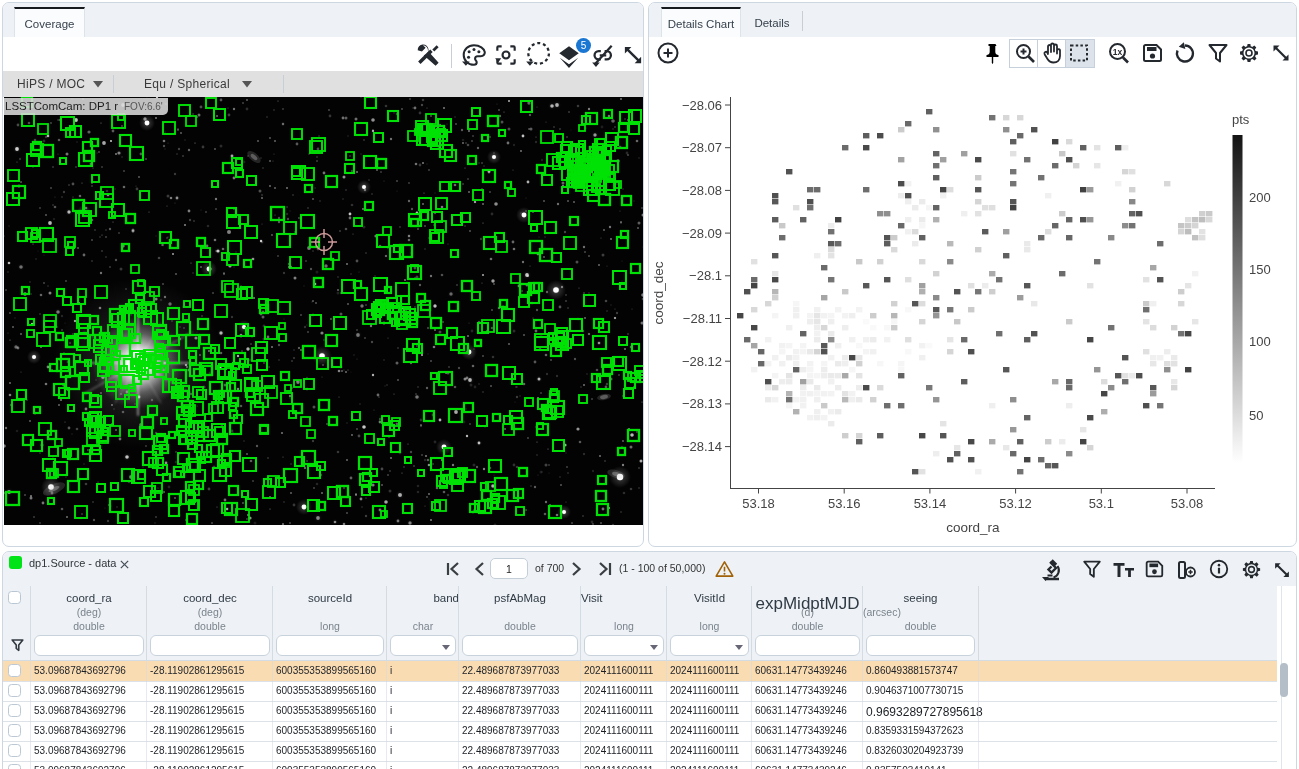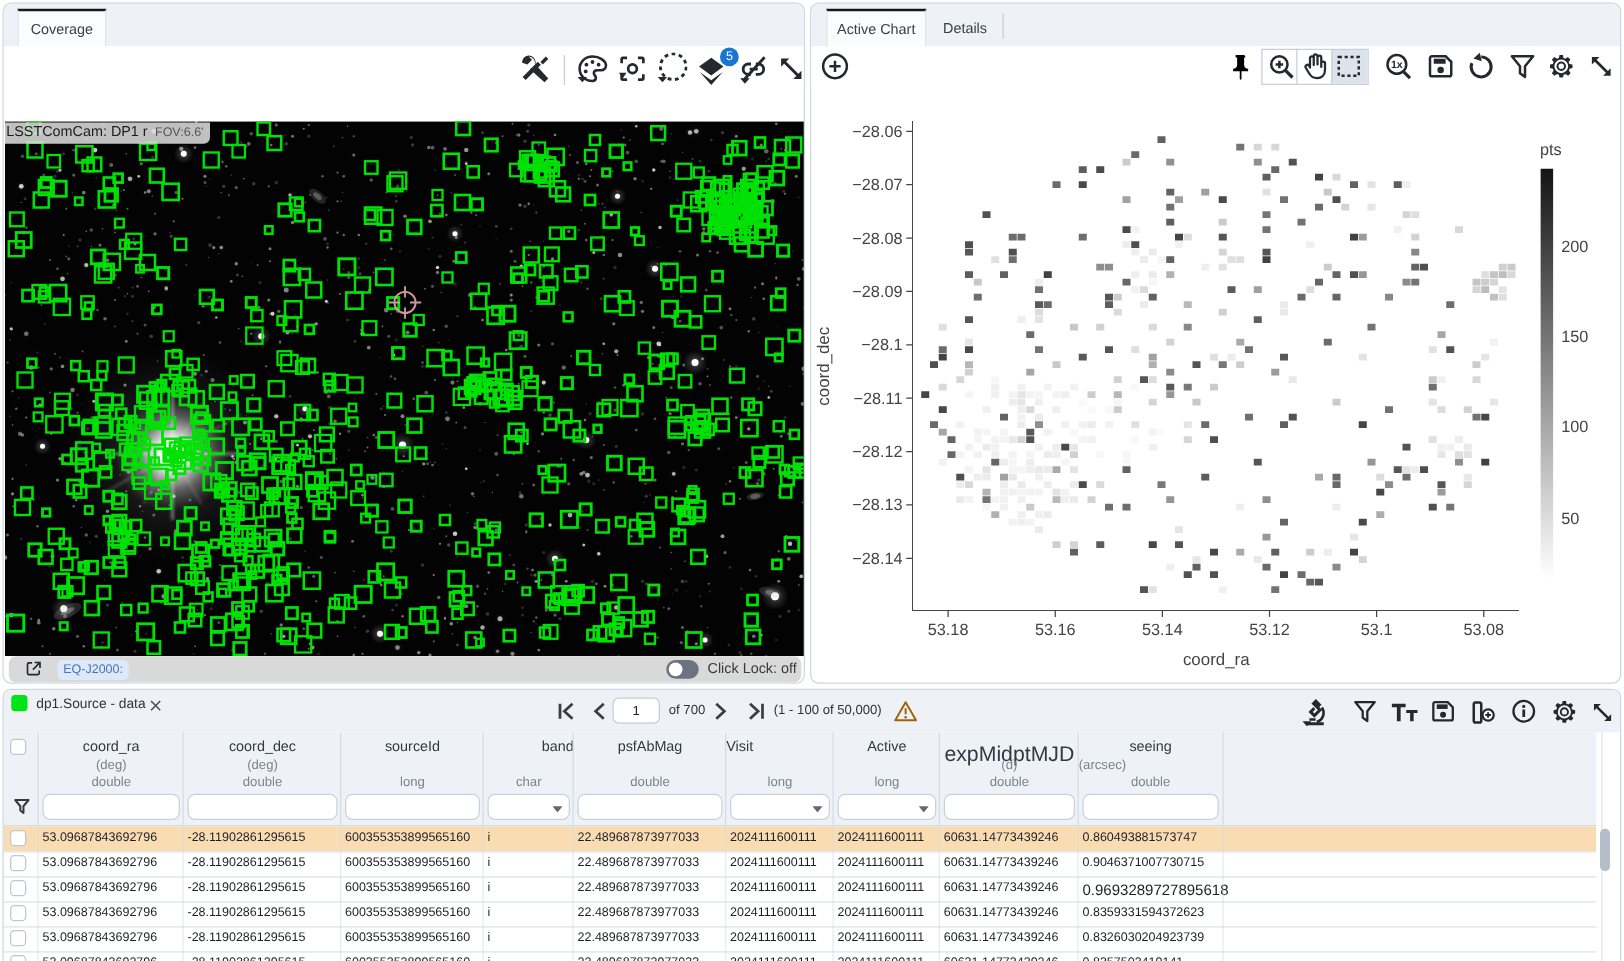--- a/index.html
+++ b/index.html
@@ -62,20 +62,32 @@
         </g>
         <path d="M2,19 h7 l-3.5,4 Z" fill="#24292f"></path>
       </svg>
       <svg style="position:absolute;left:617px;top:5px" width="26" height="26" viewBox="0 0 24 24">
         <g stroke="#24292f" stroke-width="2.2" fill="#24292f">
           <path d="M7,7 L17,17" fill="none"></path>
           <path d="M4.5,4.5 h6 l-6,6 Z" stroke="none"></path>
           <path d="M19.5,19.5 h-6 l6,-6 Z" stroke="none"></path>
         </g>
       </svg>
+    </div>
+    <div style="position:absolute;left:0;right:0;top:68px;height:26px;background:#e0e0e0;color:#3a3a3a;font-size:12px;letter-spacing:.3px">
+      <span style="position:absolute;left:14px;top:6px">HiPS / MOC</span>
+      <svg style="position:absolute;left:90px;top:10px" width="10" height="7">
+        <path d="M0,0 h10 l-5,6.5 Z" fill="#555"></path>
+      </svg>
+      <div class="vsep" style="left:110px;top:4px;height:18px"></div>
+      <span style="position:absolute;left:141px;top:6px">Equ / Spherical</span>
+      <svg style="position:absolute;left:239px;top:10px" width="10" height="7">
+        <path d="M0,0 h10 l-5,6.5 Z" fill="#555"></path>
+      </svg>
+      <div class="vsep" style="left:280px;top:4px;height:18px"></div>
     </div>
     <div style="position:absolute;left:1px;top:94px;width:640px;height:428px;overflow:hidden">
       <svg width="640" height="428" viewBox="0 0 640 428" style="position:absolute;left:0;top:0">
         <defs>
           <radialGradient id="g1">
             <stop offset="0%" stop-color="#fff" stop-opacity=".9"></stop>
             <stop offset="40%" stop-color="#fff" stop-opacity=".25"></stop>
             <stop offset="100%" stop-color="#fff" stop-opacity="0"></stop>
           </radialGradient>
           <radialGradient id="gbig">
@@ -2166,37 +2178,24 @@
         <g stroke="#d8a2a2" stroke-width="1.5" fill="none" opacity=".95">
           <circle cx="320" cy="145" r="8.5"></circle>
           <path d="M320,132v9M320,149v9M307,145h9M324,145h9"></path>
         </g>
       </svg>
     </div>
     <div style="position:absolute;left:1px;top:95px;width:164px;height:17px;background:rgba(219,219,219,.88);border-radius:0 0 5px 0;font-size:11.5px;color:#1d1d1d">
       <span style="position:absolute;left:1px;top:2px;white-space:nowrap">LSSTComCam: DP1 r</span>
       <span style="position:absolute;left:120px;top:3px;font-size:10px;color:#555;white-space:nowrap">FOV:6.6'</span>
     </div>
-    <div style="position:absolute;left:4px;right:2px;top:522px;height:21px;background:#d9d9d9;border-radius:6px">
-      <svg style="position:absolute;left:12px;top:2px" width="16" height="16" viewBox="0 0 24 24">
-        <g stroke="#24292f" stroke-width="2" fill="none">
-          <path d="M10,5 H6 a1.5,1.5 0 0 0 -1.5,1.5 v11 A1.5,1.5 0 0 0 6,19 h11 a1.5,1.5 0 0 0 1.5,-1.5 V14"></path>
-          <path d="M13,4.5 h6.5 V11 M19,5 L11,13"></path>
-        </g>
-      </svg>
-      <div style="position:absolute;left:39px;top:2.5px;width:57px;height:16px;background:#dde9f8;border-radius:4px;color:#4576b4;font-size:10px;line-height:16px;text-align:center">EQ-J2000:</div>
-      <div style="position:absolute;left:526px;top:3px;width:26px;height:15px;border-radius:8px;background:#6b7280">
-        <div style="position:absolute;left:2px;top:2px;width:11px;height:11px;border-radius:50%;background:#fff"></div>
-      </div>
-      <span style="position:absolute;left:559px;top:3.5px;font-size:11.5px;color:#3a3a3a;white-space:nowrap">Click Lock: off</span>
-    </div>
   </div>
 <div class="panel" style="left:648px;top:2px;width:649px;height:545px">
     <div class="tabstrip">
-      <div class="tab" style="left:12px;width:80px">Active Chart</div>
+      <div class="tab" style="left:12px;width:80px">Details Chart</div>
       <div class="tabi" style="left:92px;width:62px">Details</div>
       <div class="vsep" style="left:153px;top:8px;height:20px"></div>
     </div>
     <div class="toolrow">
       <svg style="position:absolute;left:7px;top:4px" width="24" height="24" viewBox="0 0 24 24">
         <circle cx="12" cy="12" r="9.5" fill="none" stroke="#24292f" stroke-width="2"></circle>
         <path d="M12,7.5 v9 M7.5,12 h9" stroke="#24292f" stroke-width="2"></path>
       </svg>
       <svg style="position:absolute;left:331px;top:4px" width="24" height="24" viewBox="0 0 24 24">
         <path d="M15.5,3 h-7 v2 h1.2 v6 c0,1.8 -1.5,3 -3.2,3 v2 h5.3 v6 l0.7,1 0.7,-1 v-6 h5.3 v-2 c-1.7,0 -3.2,-1.2 -3.2,-3 V5 h1.2 Z" fill="0"></path>
@@ -2834,21 +2833,21 @@
       <div style="position:absolute;left:459px;width:116px;top:49px;height:21px;background:#fff;border:1px solid #c7d2dd;border-radius:6px"></div>
       <div style="position:absolute;left:577px;top:0;width:1px;height:75px;background:#d4dce3"></div>
       <div style="position:absolute;left:578px;width:86px;top:6px;text-align:left;font-size:11.5px;color:#2f3a44">Visit</div>
       <div style="position:absolute;left:578px;width:86px;top:34px;text-align:center;font-size:10.5px;color:#7a838c">long</div>
       <div style="position:absolute;left:581px;width:80px;top:49px;height:21px;background:#fff;border:1px solid #c7d2dd;border-radius:6px">
         <svg style="position:absolute;right:5px;top:8px" width="8" height="6">
           <path d="M0,1 h8 l-4,5 Z" fill="#667"></path>
         </svg>
       </div>
       <div style="position:absolute;left:663px;top:0;width:1px;height:75px;background:#d4dce3"></div>
-      <div style="position:absolute;left:664px;width:85px;top:6px;text-align:center;font-size:11.5px;color:#2f3a44">Active</div>
+      <div style="position:absolute;left:664px;width:85px;top:6px;text-align:center;font-size:11.5px;color:#2f3a44">VisitId</div>
       <div style="position:absolute;left:664px;width:85px;top:34px;text-align:center;font-size:10.5px;color:#7a838c">long</div>
       <div style="position:absolute;left:667px;width:79px;top:49px;height:21px;background:#fff;border:1px solid #c7d2dd;border-radius:6px">
         <svg style="position:absolute;right:5px;top:8px" width="8" height="6">
           <path d="M0,1 h8 l-4,5 Z" fill="#667"></path>
         </svg>
       </div>
       <div style="position:absolute;left:748px;top:0;width:1px;height:75px;background:#d4dce3"></div>
       <div style="position:absolute;left:749px;width:111px;top:8px;text-align:center;font-size:17px;color:#2f3a44">expMidptMJD</div>
       <div style="position:absolute;left:749px;width:111px;top:20px;text-align:center;font-size:10.5px;color:#7a838c">(d)</div>
       <div style="position:absolute;left:749px;width:111px;top:34px;text-align:center;font-size:10.5px;color:#7a838c">double</div>

